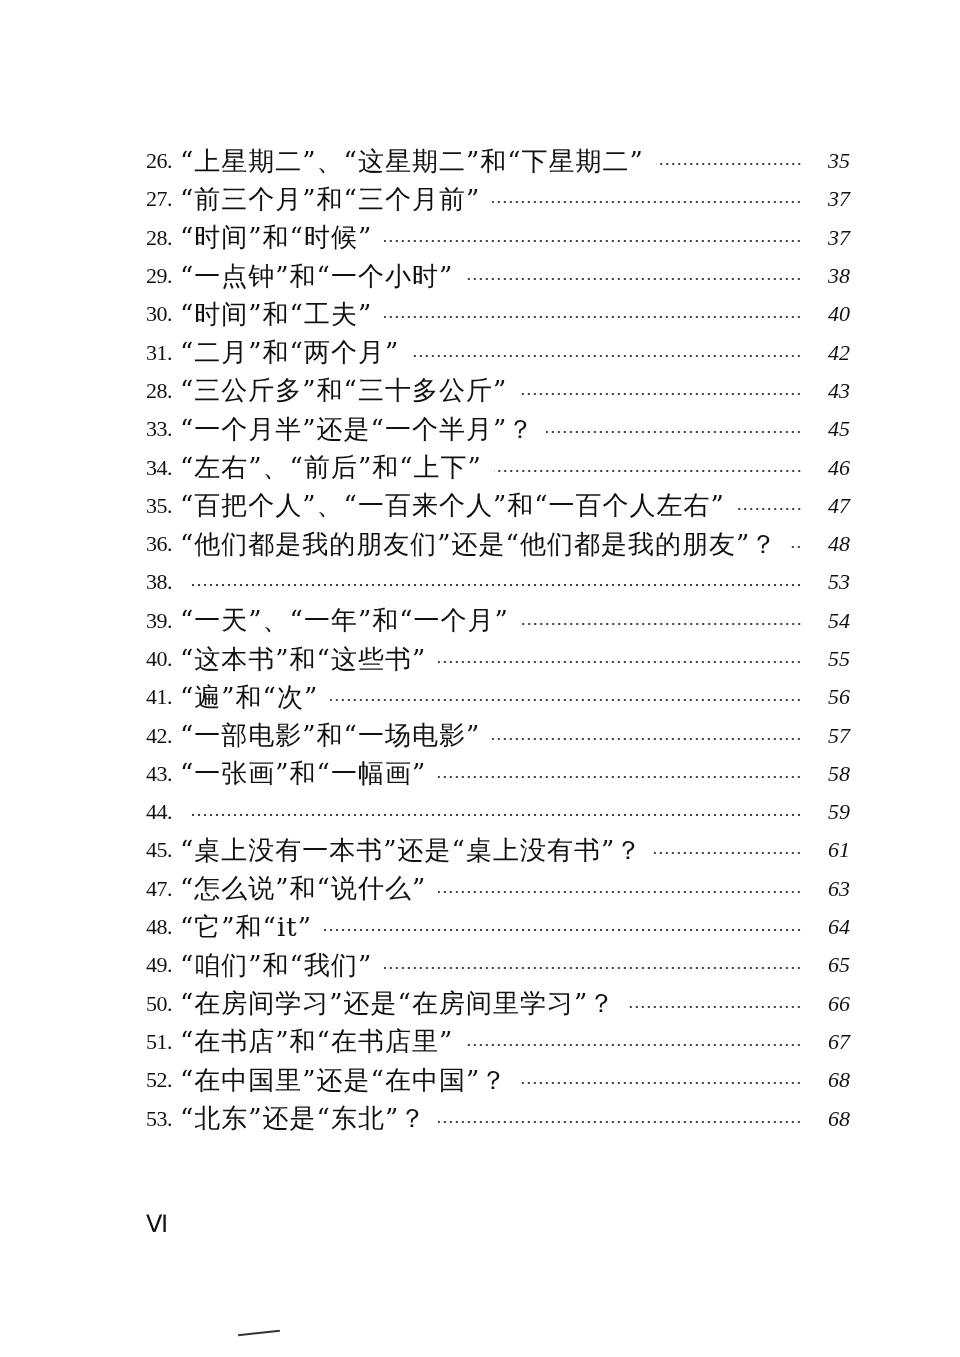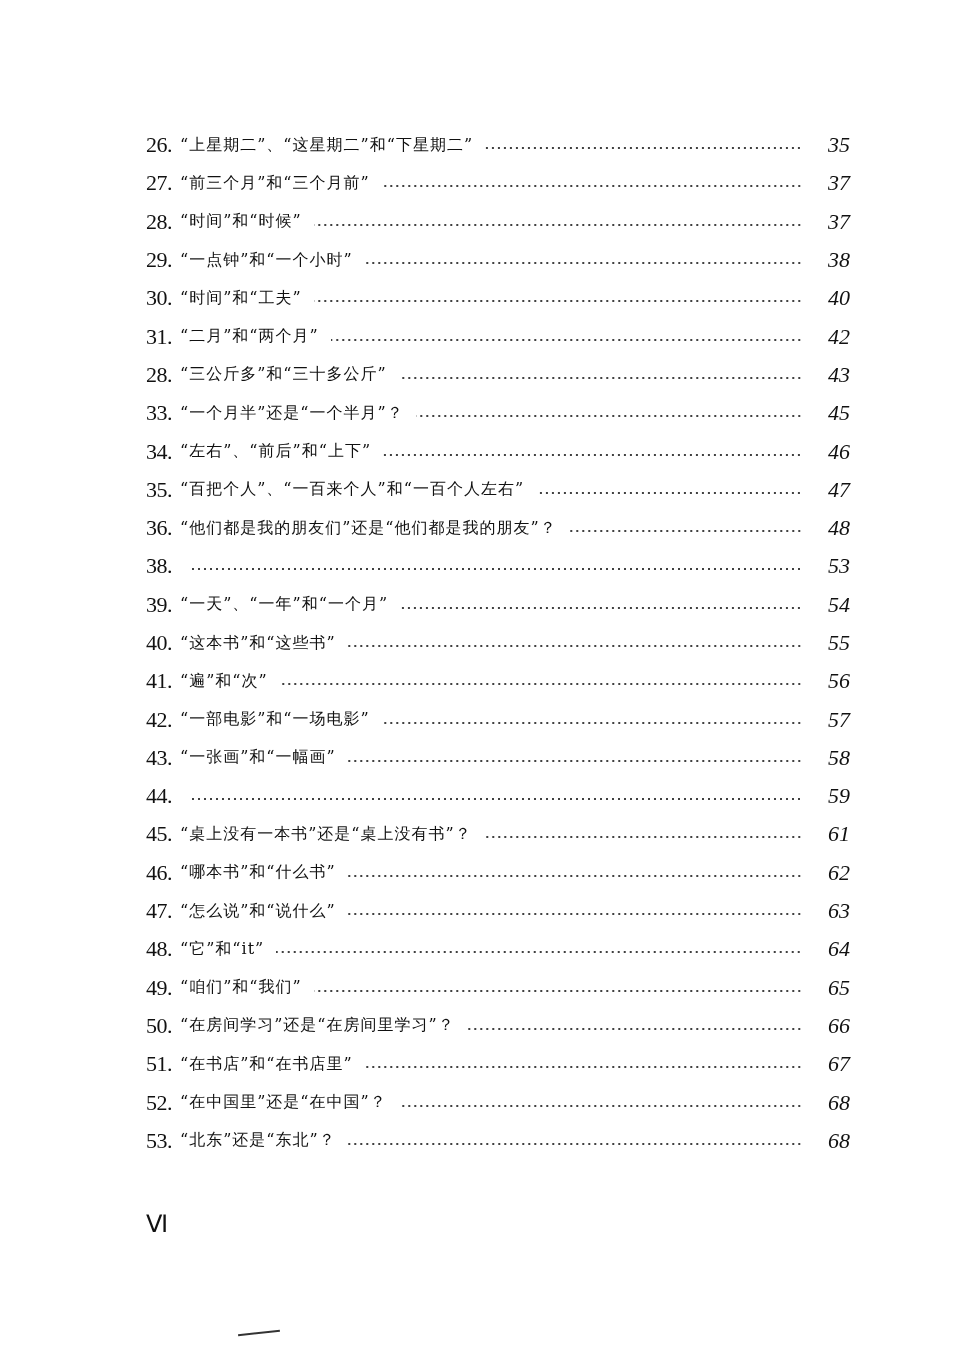--- a/index.html
+++ b/index.html
@@ -1,21 +1,21 @@
 <!DOCTYPE html>
 <html><head>
 <meta charset="utf-8">
 <style>
   html, body { margin: 0; padding: 0; background: #ffffff; }
   body { width: 960px; height: 1357px; position: relative; overflow: hidden;
          font-family: "DejaVu Serif", "Liberation Serif", serif; color: #111; }
-  .toc { position: absolute; left: 146px; top: 126px; width: 704px; }
+  .toc { position: absolute; left: 146px; top: 142px; width: 704px; }
   .row { position: relative; height: 38.3px; display: flex; align-items: center; }
   .num { font-family: "Liberation Serif", serif; font-size: 22px; width: 34px; flex: none; letter-spacing: -0.5px; }
-  .title { font-size: 16px; white-space: nowrap; flex: none; letter-spacing: 1px; }
+  .title { font-size: 26px; white-space: nowrap; flex: none; letter-spacing: 1px; }
   .dots { flex: 1; height: 2px; margin: 6px 22px 0 12px; align-self: center;
           background-image: radial-gradient(circle, #111 1px, transparent 1.3px);
           background-size: 6px 3px; background-repeat: repeat-x; background-position: right center; }
   .page { font-family: "Liberation Serif", serif; font-size: 22px; width: 26px; text-align: right; flex: none; font-style: italic; }
   .folio { position: absolute; left: 146px; top: 1210px; font-family: "Liberation Serif", serif; font-size: 24px; }
   .mark { position: absolute; left: 238px; top: 1332px; width: 42px; height: 2px; background: #333; transform: rotate(-6deg); }
 </style>
 </head>
 <body>
 
@@ -126,26 +126,20 @@
     <span class="dots"></span>
     <span class="page">59</span>
   </div>
     <div class="row">
     <span class="num">45.</span>
     <span class="title">“桌上没有一本书”还是“桌上没有书”？</span>
     <span class="dots"></span>
     <span class="page">61</span>
   </div>
     <div class="row">
-    <span class="num">46.</span>
-    <span class="title">“哪本书”和“什么书”</span>
-    <span class="dots"></span>
-    <span class="page">62</span>
-  </div>
-    <div class="row">
     <span class="num">47.</span>
     <span class="title">“怎么说”和“说什么”</span>
     <span class="dots"></span>
     <span class="page">63</span>
   </div>
     <div class="row">
     <span class="num">48.</span>
     <span class="title">“它”和“it”</span>
     <span class="dots"></span>
     <span class="page">64</span>

